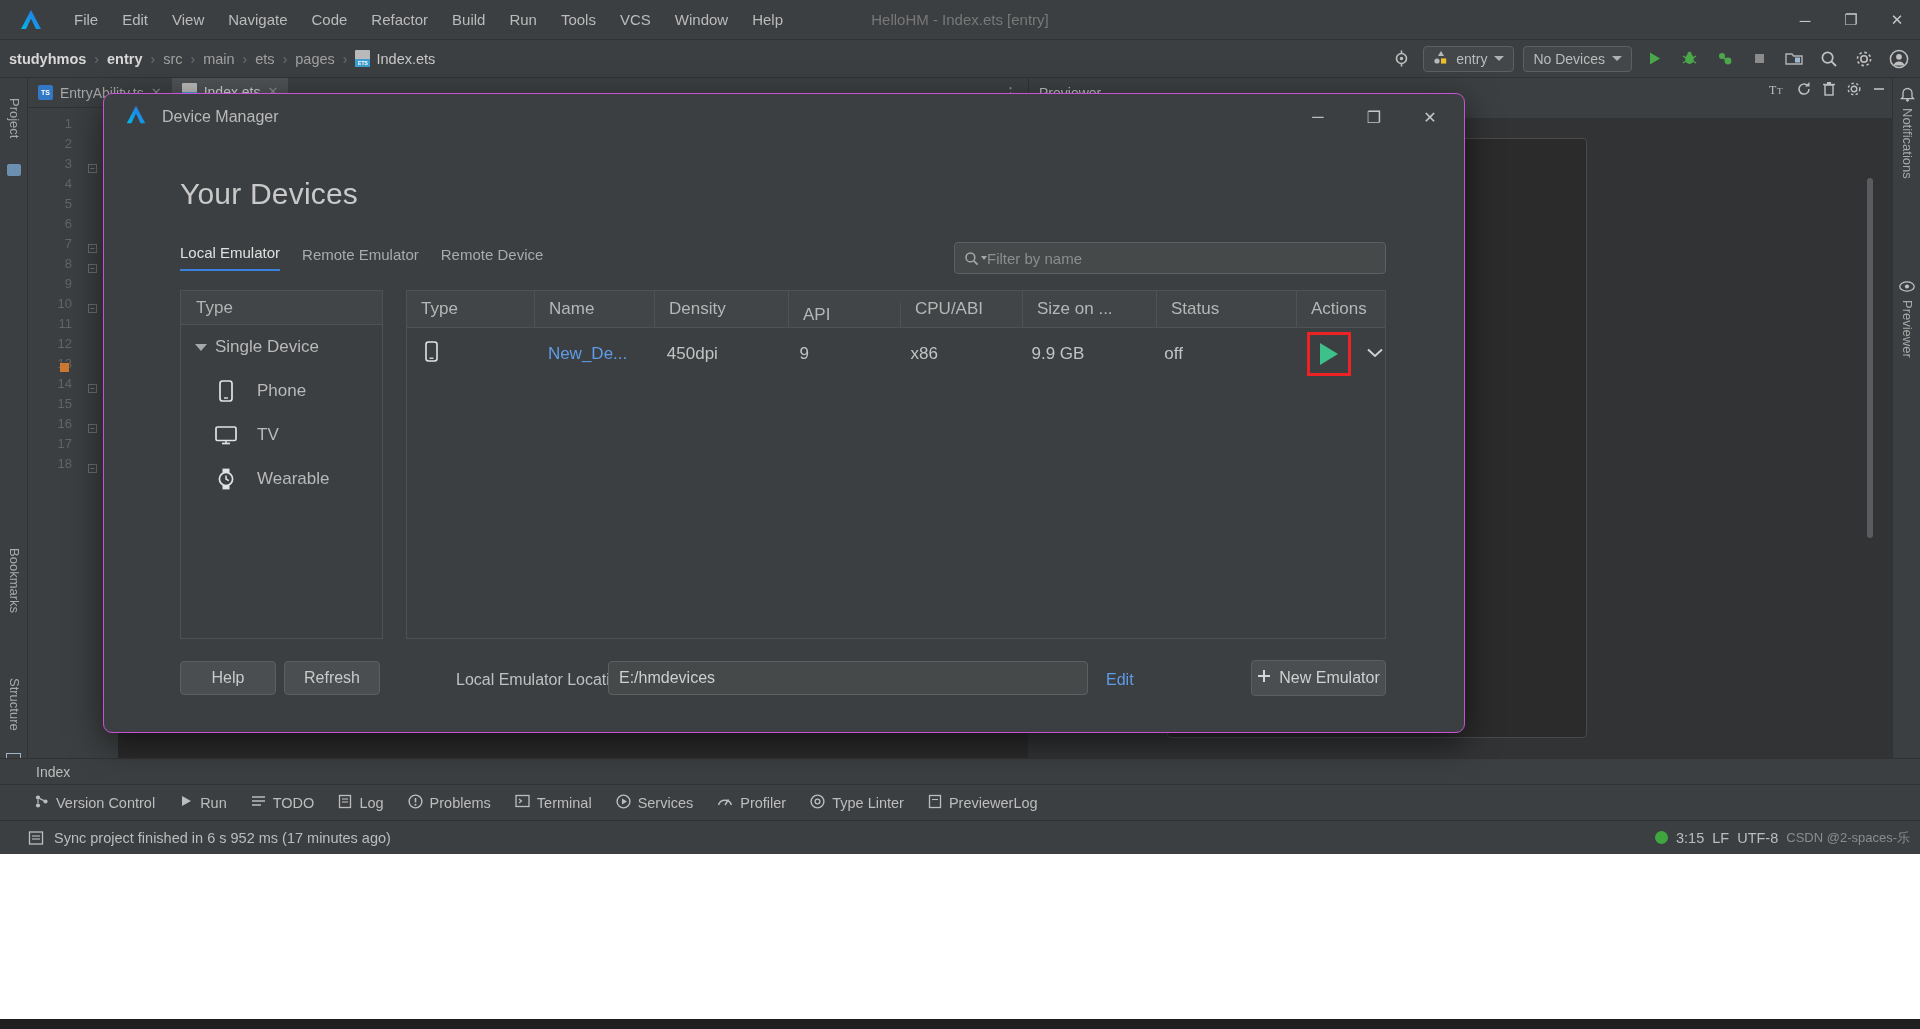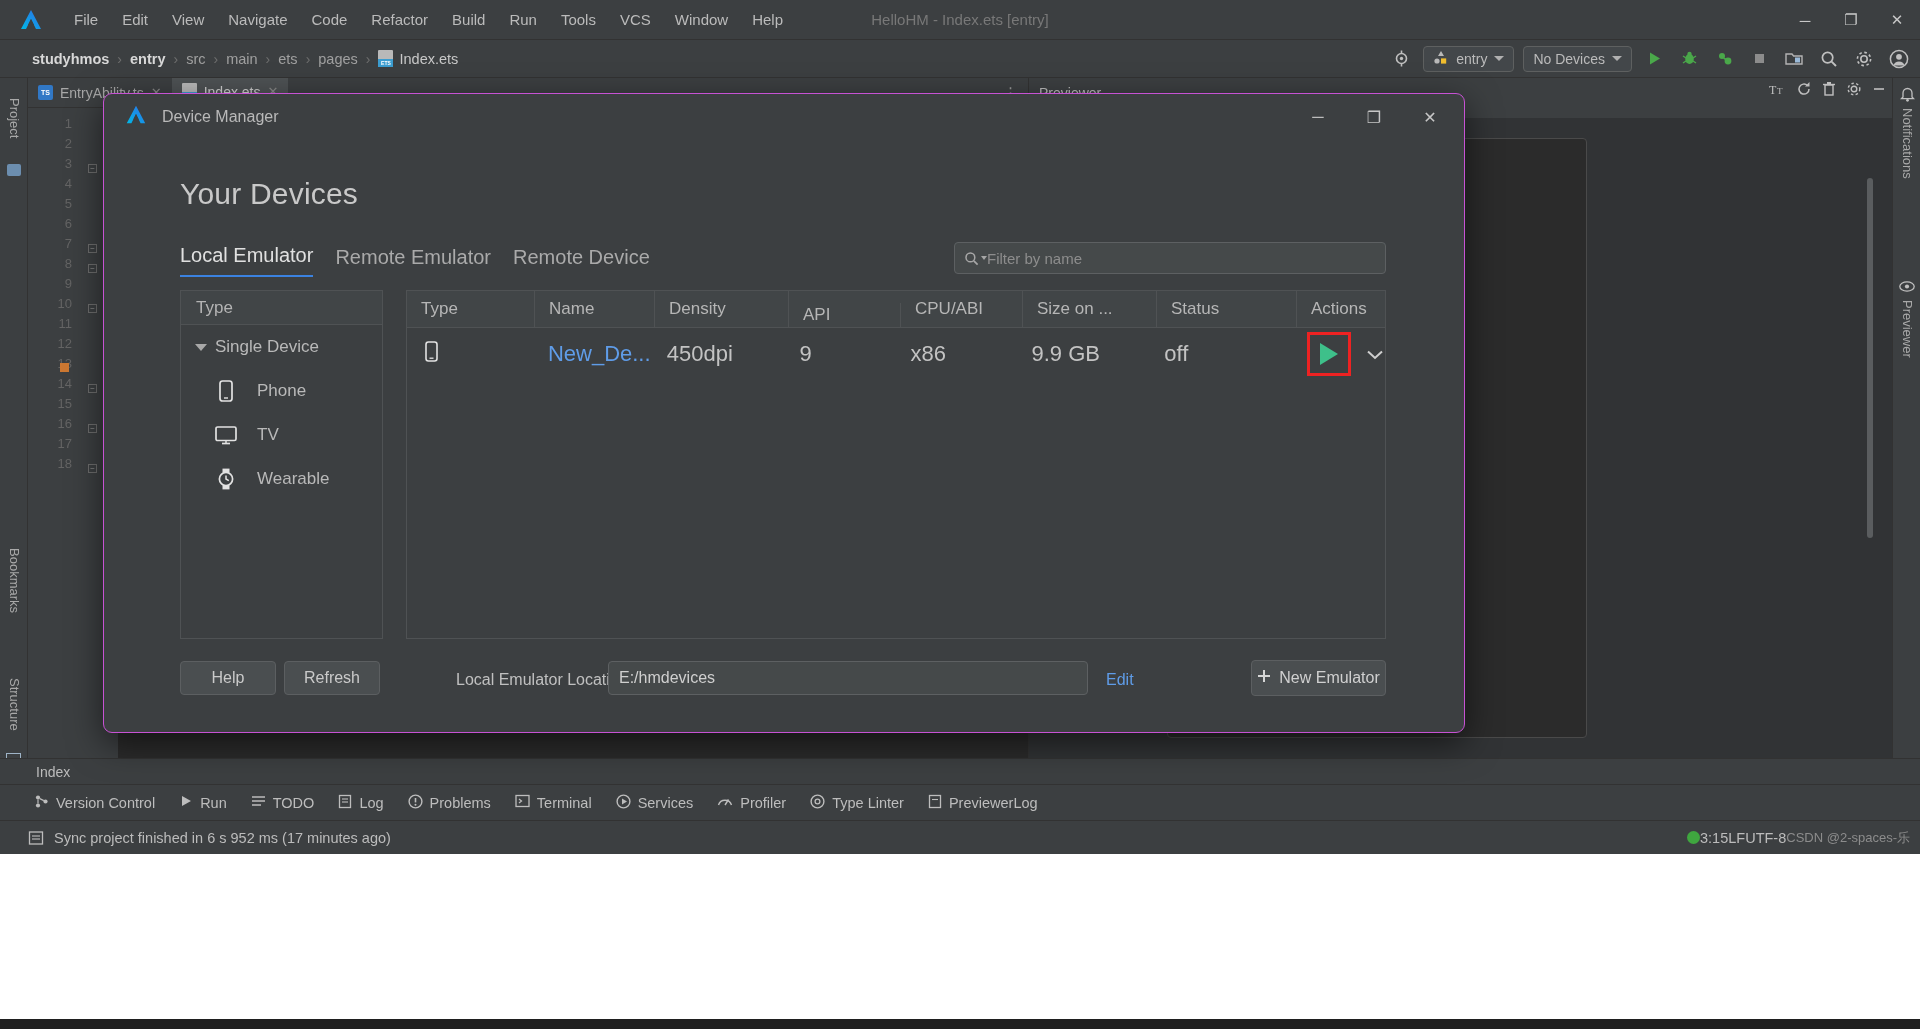--- a/index.html
+++ b/index.html
@@ -28,21 +28,21 @@
   }
   .win-ctrls { position:absolute; right:0; top:0; height:40px; display:flex; align-items:center; }
   .win-btn { width:46px; height:40px; display:flex; align-items:center; justify-content:center; color:#c8c8c8; font-size:15px; }
 
   
   .navbar {
     position:absolute; left:0; top:40px; width:1920px; height:38px;
     background:#3c3f41; display:flex; align-items:center;
     border-bottom:1px solid #323232;
   }
-  .crumbs { display:flex; align-items:center; margin-left:26px; gap:0px; color:#a9b7c6; font-size:14.5px; }
+  .crumbs { display:flex; align-items:center; margin-left:3px; gap:0px; color:#a9b7c6; font-size:14.5px; }
   .crumb { padding:2px 6px; }
   .crumb.bold { color:#d8d8d8; font-weight:bold; }
   .crumb.dim { color:#a0a0a0; }
   .crumb-sep { color:#6e6e6e; font-size:14px; padding:0 2px; }
   .crumb-file { display:flex; align-items:center; gap:6px; color:#c8c8c8; }
   .ets-ico {
     width:15px; height:17px; background:#b9b9b9; position:relative; border-radius:1px;
   }
   .ets-ico:after {
     content:"ETS"; position:absolute; left:0; bottom:0; width:15px; height:8px;
@@ -111,21 +111,21 @@
   .toolwin {
     position:absolute; left:0; top:784px; width:1920px; height:36px; background:#3c3f41;
     display:flex; align-items:center; gap:4px; padding-left:24px; border-top:1px solid #323232;
   }
   .twbtn { display:flex; align-items:center; gap:7px; padding:4px 10px; color:#bdbdbd; font-size:14.5px; border-radius:3px; }
   .statusbar {
     position:absolute; left:0; top:820px; width:1920px; height:34px; background:#3c3f41;
     display:flex; align-items:center; padding-left:28px; color:#bcbcbc; font-size:14.5px;
     border-top:1px solid #323232;
   }
-  .status-right { position:absolute; right:10px; display:flex; align-items:center; gap:0; }
+  .status-right { position:absolute; right:10px; display:flex; align-items:center; gap:8px; }
   .green-dot { width:13px; height:13px; border-radius:50%; background:#3fa63f; }
   .wm { color:#8c8c8c; font-size:13px; }
 
   .bottomstrip { position:absolute; left:0; top:854px; width:1920px; height:175px; background:#ffffff; }
   .taskbar { position:absolute; left:0; top:1019px; width:1920px; height:10px; background:#1f1f1f; }
 
   
   .dm {
     position:absolute; left:103px; top:93px; width:1362px; height:640px;
     background:#3c3f41; border:1px solid #c752d4; border-radius:9px;
@@ -133,21 +133,21 @@
     overflow:hidden;
   }
   .dm-title { height:46px; display:flex; align-items:center; padding-left:20px; gap:14px; }
   .dm-title .t { color:#b9b9b9; font-size:16px; }
   .dm-ctrls { position:absolute; right:6px; top:4px; display:flex; align-items:center; }
   .dmbtn { width:56px; height:38px; display:flex; align-items:center; justify-content:center; color:#c6c6c6; font-size:16px; }
 
   .dm-h1 { position:absolute; left:76px; top:83px; color:#c9c9c9; font-size:30px; font-weight:400; letter-spacing:.2px; }
 
   .dm-tabs { position:absolute; left:76px; top:150px; display:flex; align-items:flex-end; gap:22px; }
-  .dm-tab { color:#aaaaaa; font-size:20px; padding-bottom:8px; }
+  .dm-tab { color:#aaaaaa; font-size:15px; padding-bottom:8px; }
   .dm-tab.active { color:#e0e0e0; border-bottom:2px solid #3b82e0; }
 
   .dm-search {
     position:absolute; right:78px; top:148px; width:432px; height:32px;
     background:#45494a; border:1px solid #5d6062; border-radius:4px;
     display:flex; align-items:center; gap:0; padding:0 9px;
   }
   .dm-search .ph { color:#8d8d8d; font-size:15px; }
 
   .dm-left {
@@ -164,21 +164,21 @@
 
   .dm-table {
     position:absolute; left:302px; top:196px; right:78px; height:349px;
     background:#3c3f41; border:1px solid #4f5254;
   }
   .dm-thead { display:flex; height:37px; background:#414547; border-bottom:1px solid #4f5254; }
   .dm-th { color:#b6b6b6; font-size:17px; display:flex; align-items:center; padding-left:14px;
            border-right:1px solid #4f5254; }
   .dm-th:last-child { border-right:none; }
   .dm-row { display:flex; height:52px; align-items:center; }
-  .dm-td { font-size:22px; color:#c3c3c3; display:flex; align-items:center; padding-left:14px; }
+  .dm-td { font-size:17px; color:#c3c3c3; display:flex; align-items:center; padding-left:14px; }
   .dm-td.link { color:#5f9ce8; }
   .play-box {
     width:44px; height:44px; border:3px solid #ee2222;
     display:flex; align-items:center; justify-content:center; margin-left:4px;
   }
   .play-tri { width:0; height:0; border-top:11px solid transparent; border-bottom:11px solid transparent; border-left:18px solid #3ec08a; }
 
   .dm-foot-btn {
     position:absolute; height:34px; border:1px solid #5c5f61; border-radius:4px; background:#4a4e50;
     color:#cacaca; font-size:16px; display:flex; align-items:center; justify-content:center;

